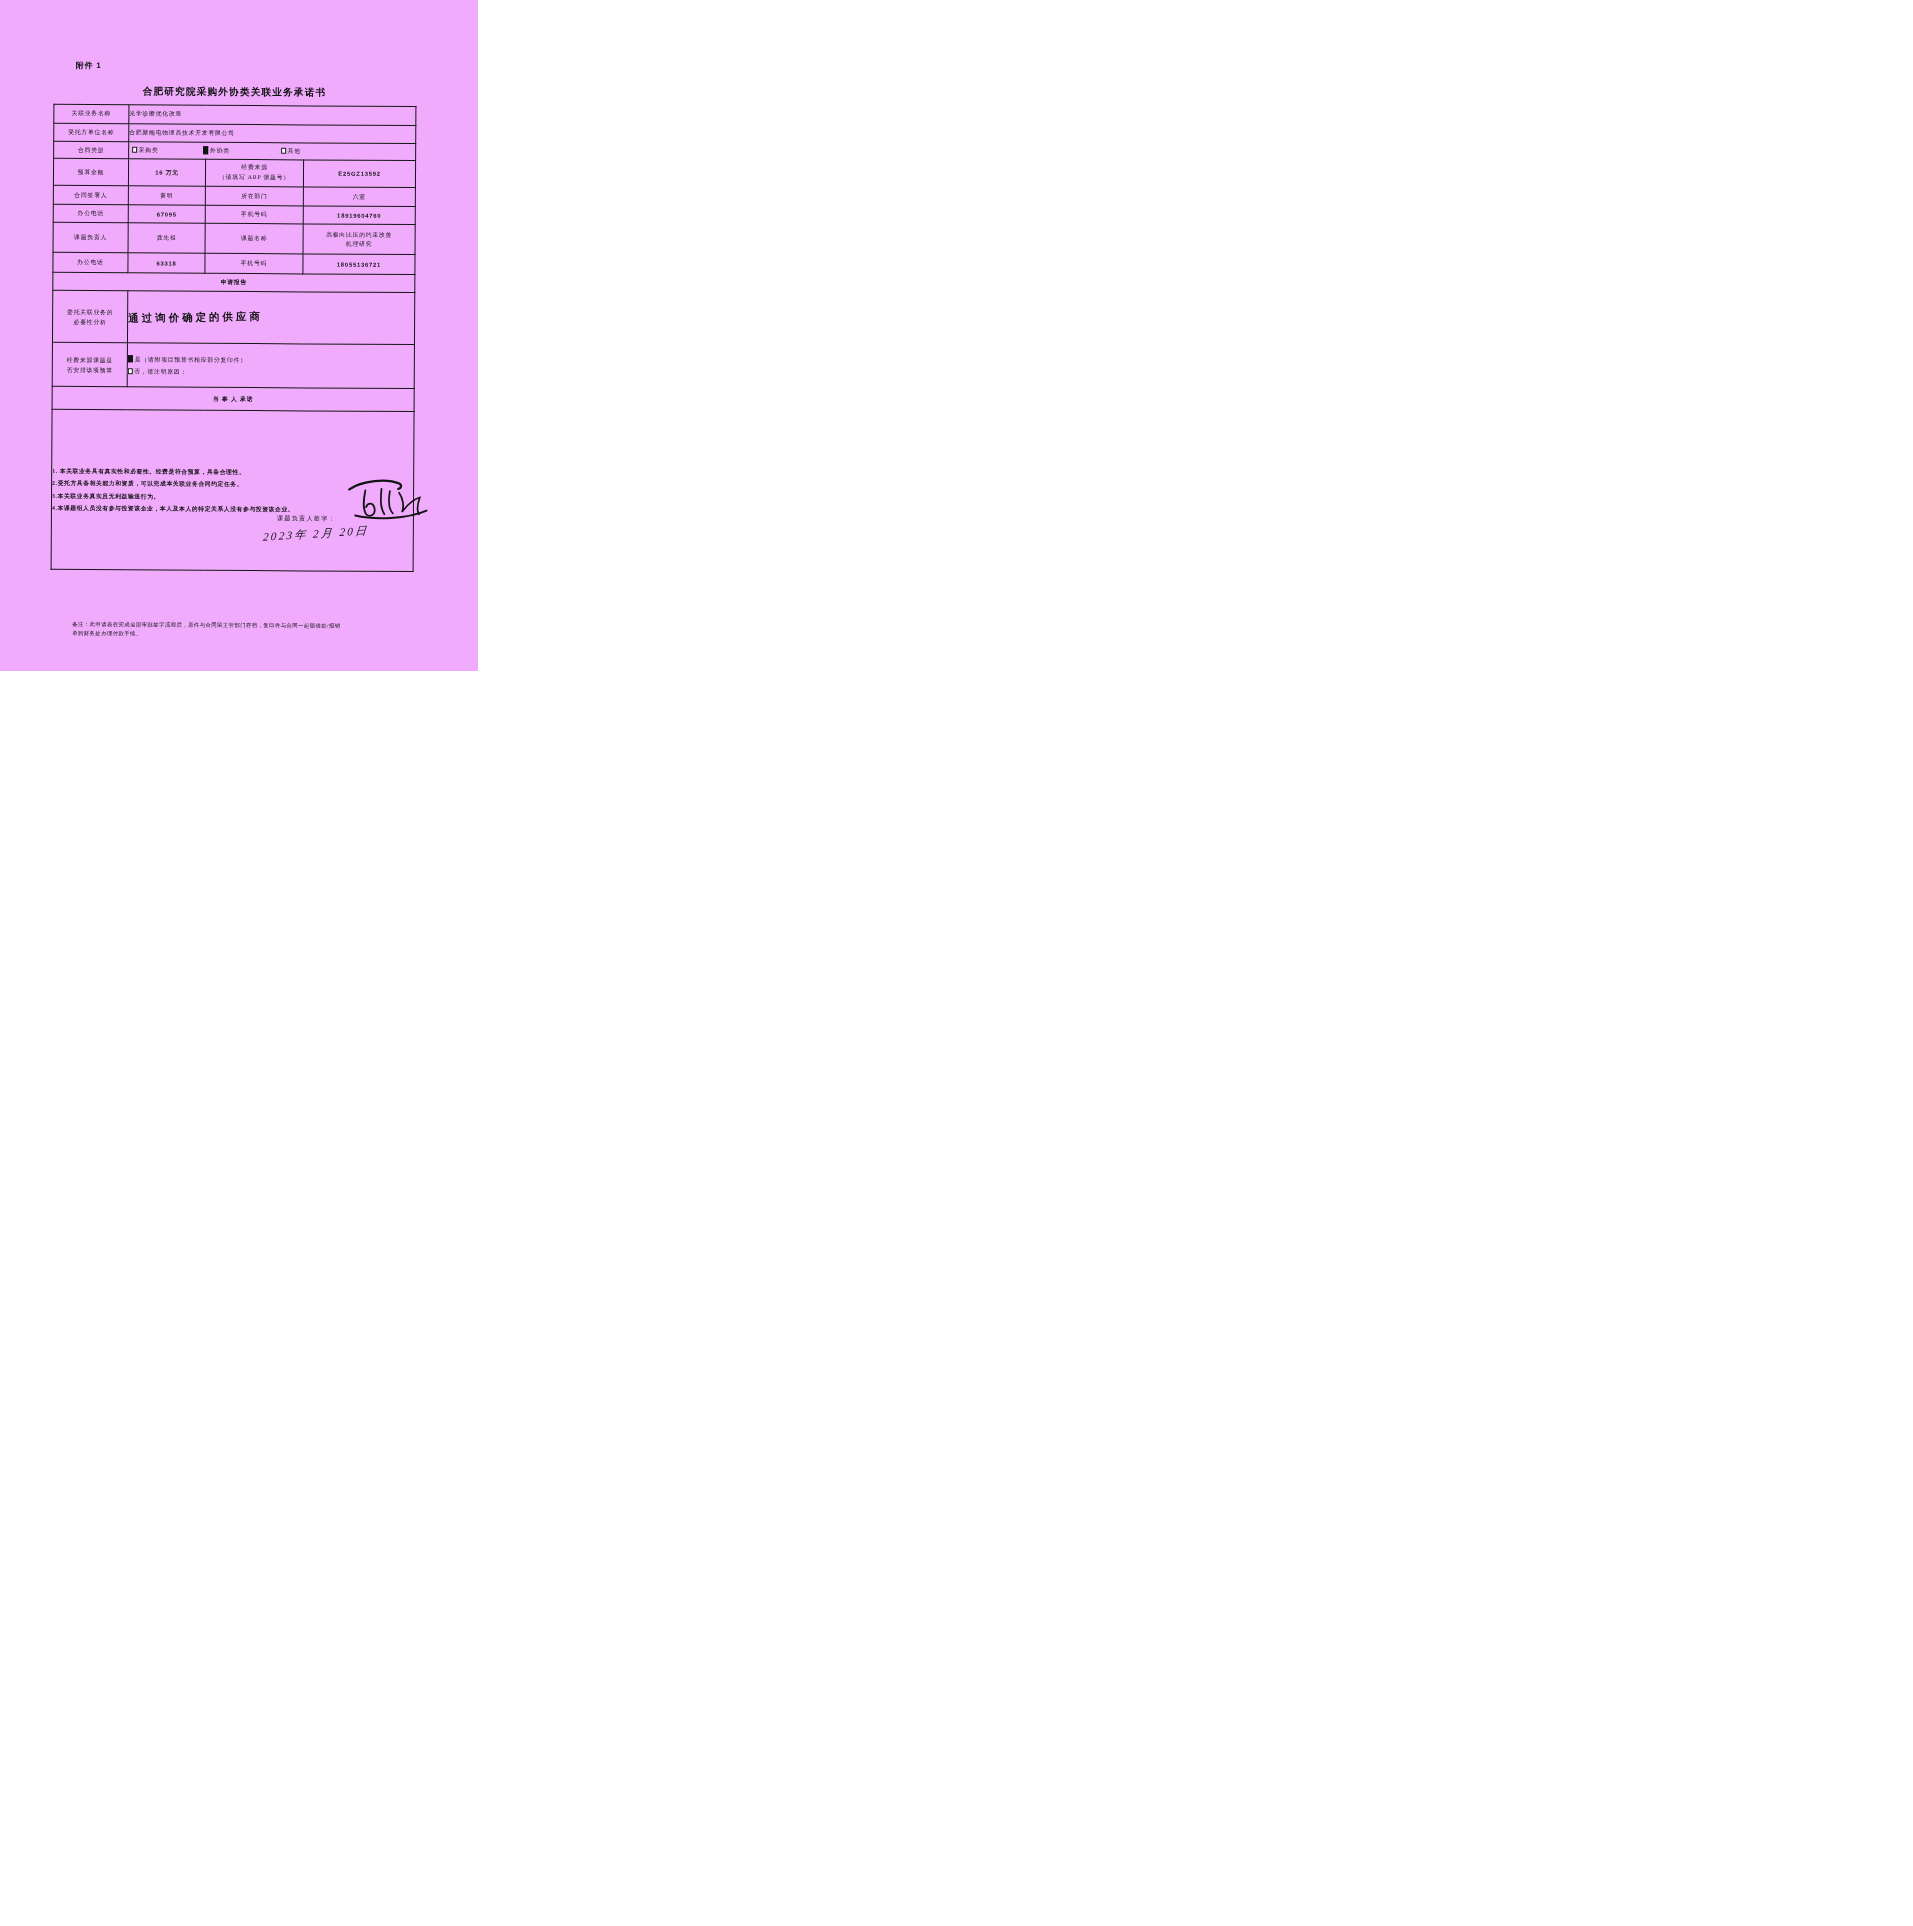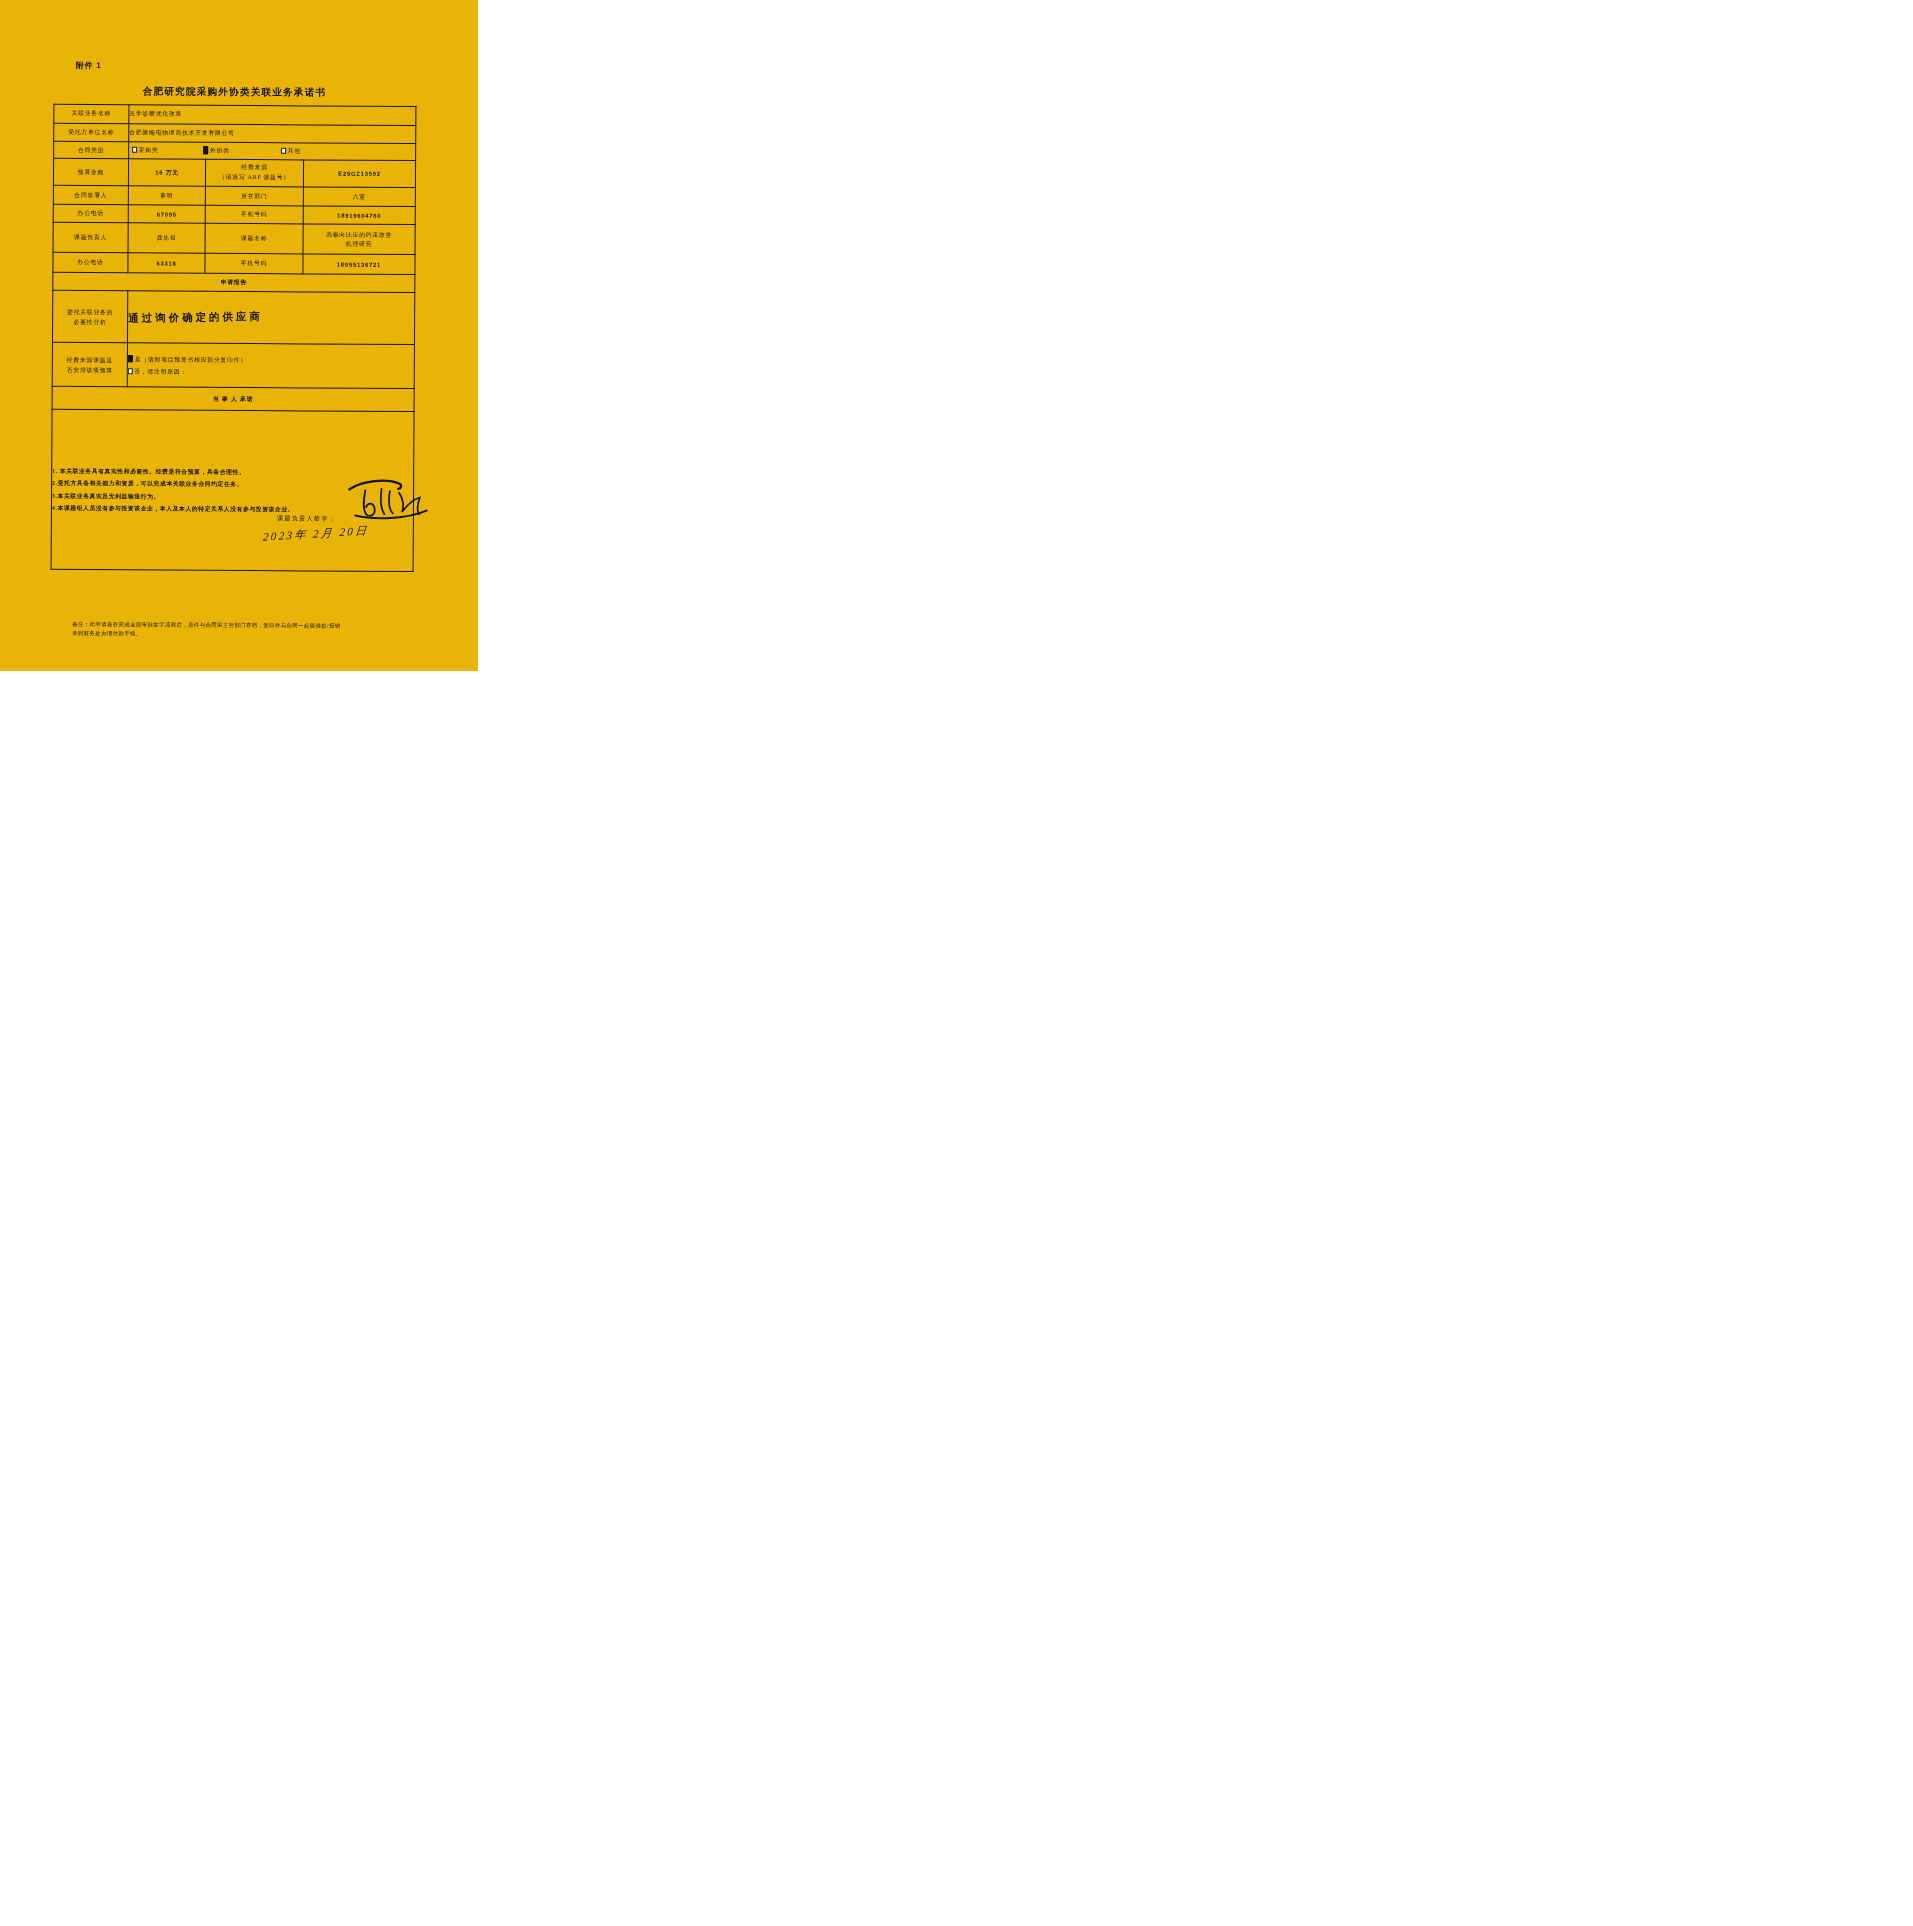--- a/index.html
+++ b/index.html
@@ -1,19 +1,19 @@
 <!DOCTYPE html>
 <html style="font-size:6.2px"><head>
 <meta charset="utf-8">
 <style>
   html,body{margin:0;padding:0;background:#ffffff;}
   .page{
     position:relative;
     width:478px;height:671px;
-    background:#eab308;
+    background:#f0abfc;
     overflow:hidden;
     font-family:"Liberation Serif",serif;
     color:#121212;
   }
   .sheet{position:absolute;inset:0;transform:rotate(0.35deg);transform-origin:239px 339px;}
 
   .attachment{
     position:absolute;left:74px;top:61px;
     font-size:8px;letter-spacing:0.8px;
     font-family:"Liberation Sans",sans-serif;font-weight:bold;

